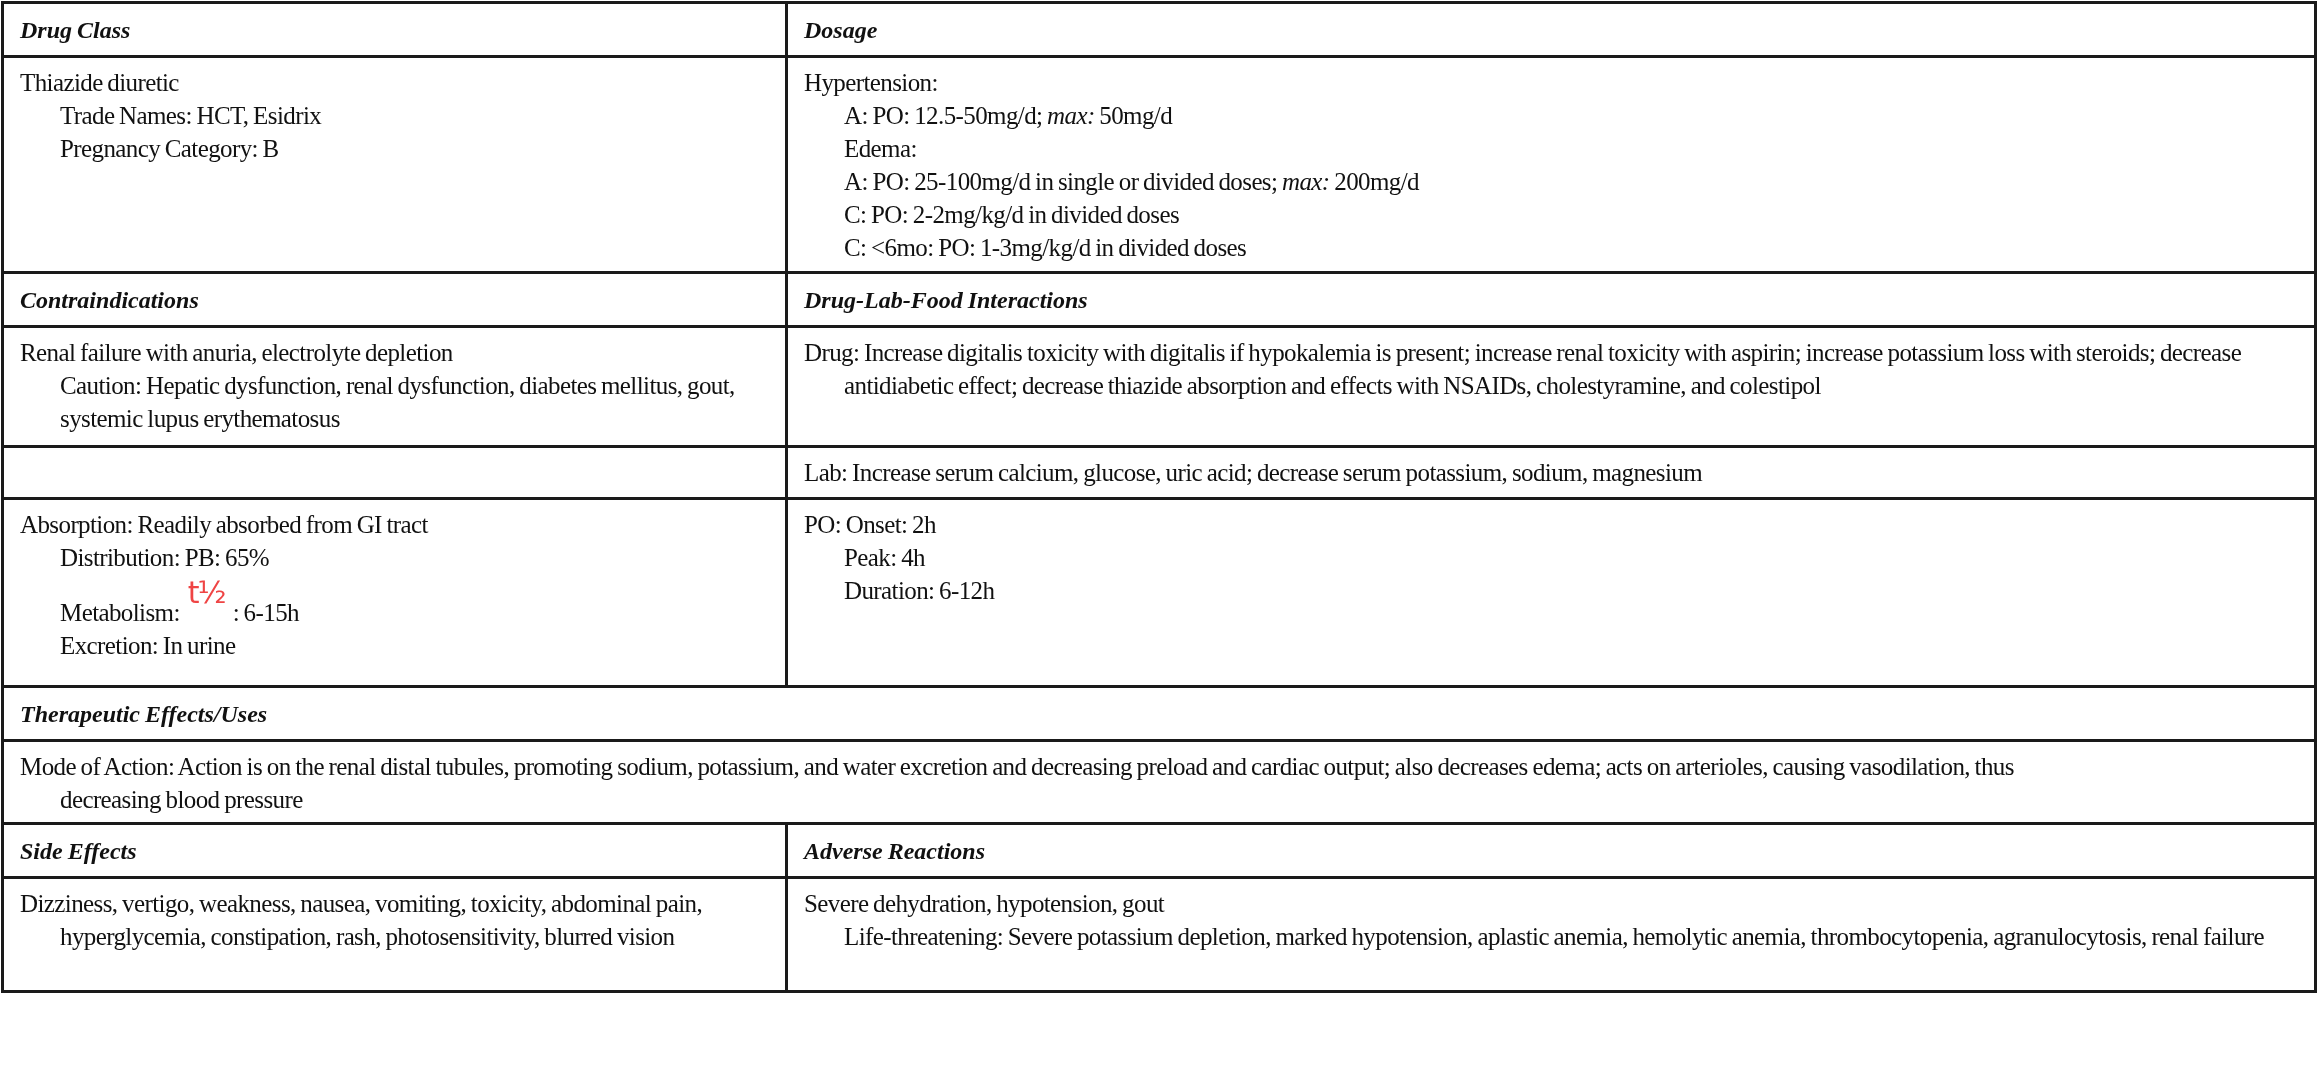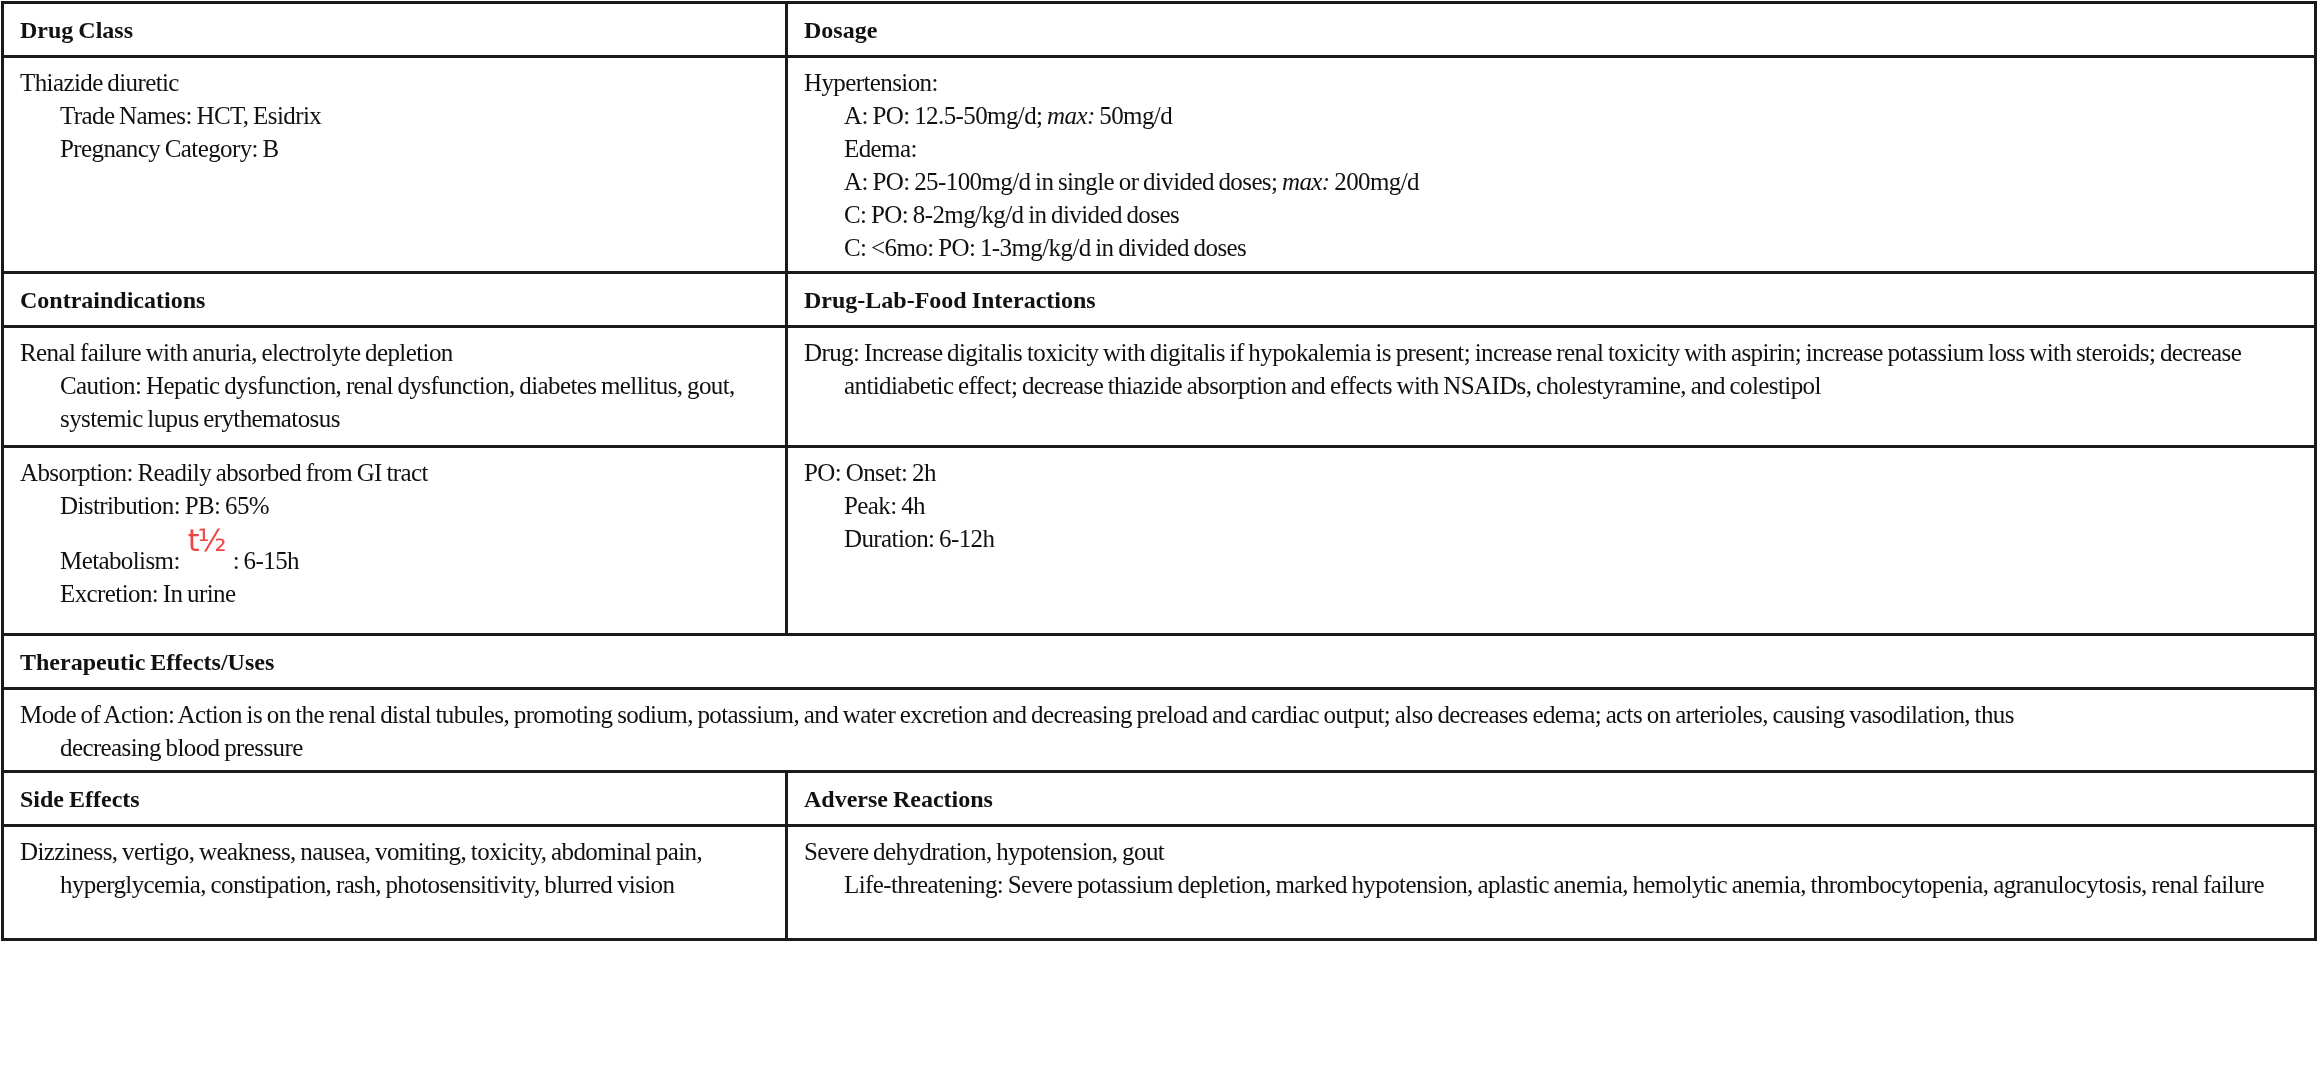--- a/index.html
+++ b/index.html
@@ -21,20 +21,21 @@
     font-size: 25px;
     line-height: 33px;
     letter-spacing: -0.6px;
     word-spacing: -1px;
   }
   .tbl td.hd {
     font-weight: bold;
     font-size: 24px;
     padding-top: 10px;
     letter-spacing: 0px;
+    font-style: italic;
   }
   .c1 { width: 784px; }
   .line { display: block; }
   .ind { padding-left: 40px; }
   .hang { padding-left: 40px; text-indent: -40px; display: block; }
   .hang-ind { padding-left: 40px; display: block; }
   i { font-style: italic; }
   .half {
     display: inline-block;
     font-family: "DejaVu Sans", sans-serif;
@@ -65,40 +66,46 @@
     <td>
       <span class="line">Thiazide diuretic</span>
       <span class="line ind">Trade Names: HCT, Esidrix</span>
       <span class="line ind">Pregnancy Category: B</span>
     </td>
     <td>
       <span class="line">Hypertension:</span>
       <span class="line ind"><span>A: PO: 12.5-50mg/d; </span><i>max:</i><span> 50mg/d</span></span>
       <span class="line ind">Edema:</span>
       <span class="line ind"><span>A: PO: 25-100mg/d in single or divided doses; </span><i>max:</i><span> 200mg/d</span></span>
-      <span class="line ind">C: PO: 8-2mg/kg/d in divided doses</span>
+      <span class="line ind">C: PO: 2-2mg/kg/d in divided doses</span>
       <span class="line ind">C: &lt;6mo: PO: 1-3mg/kg/d in divided doses</span>
     </td>
   </tr>
 
   <tr>
     <td class="hd h52">Contraindications</td>
     <td class="hd h52">Drug-Lab-Food Interactions</td>
   </tr>
 
   <tr style="height:120px;">
     <td>
       <span class="line">Renal failure with anuria, electrolyte depletion</span>
       <span class="hang-ind">Caution: Hepatic dysfunction, renal dysfunction, diabetes mellitus, gout, systemic lupus erythematosus</span>
     </td>
     <td>
       <span class="hang">Drug: Increase digitalis toxicity with digitalis if hypokalemia is present; increase renal toxicity with aspirin; increase potassium loss with steroids; decrease antidiabetic effect; decrease thiazide absorption and effects with NSAIDs, cholestyramine, and colestipol</span>
     </td>
   </tr>
 
+  <tr>
+    <td class="h52"></td>
+    <td class="h52">
+      <span class="line">Lab: Increase serum calcium, glucose, uric acid; decrease serum potassium, sodium, magnesium</span>
+    </td>
+  </tr>
 
 
   <tr style="height:188px;">
     <td>
       <span class="line">Absorption: Readily absorbed from GI tract</span>
       <span class="line ind">Distribution: PB: 65%</span>
       <span class="line ind" style="margin-top:20px;"><span>Metabolism:</span><span class="half">t½</span><span>: 6-15h</span></span>
       <span class="line ind">Excretion: In urine</span>
     </td>
     <td>

